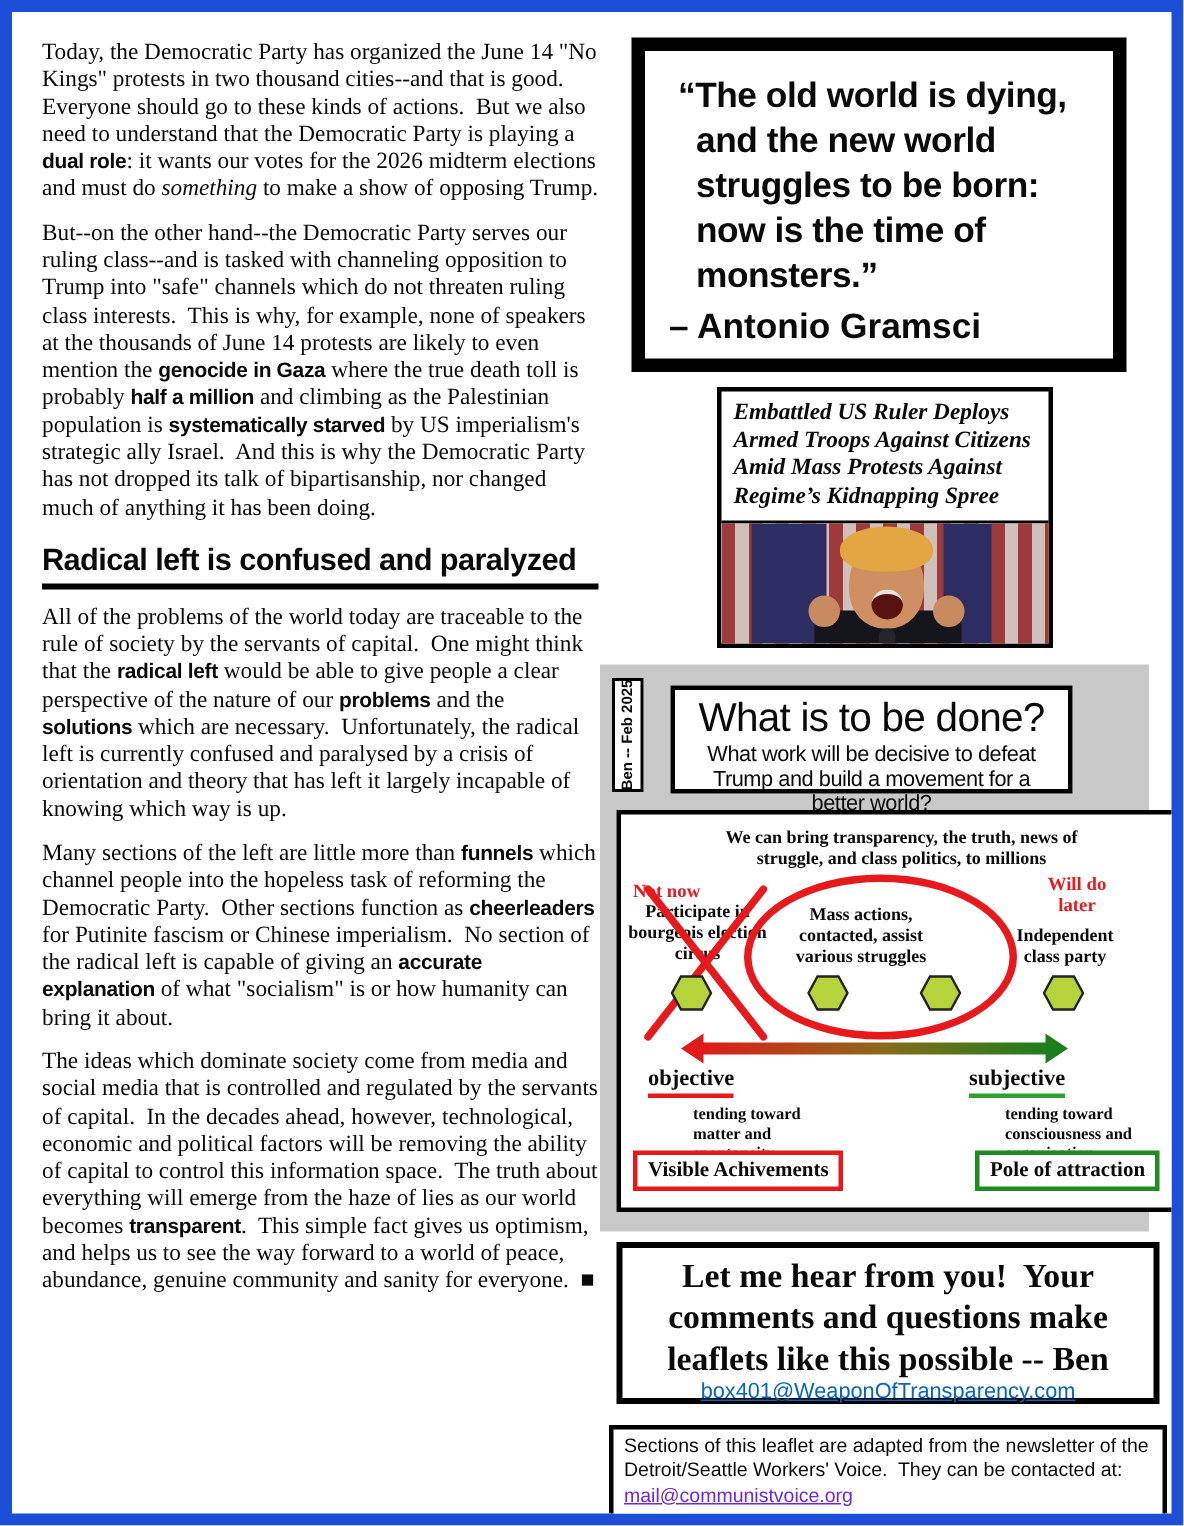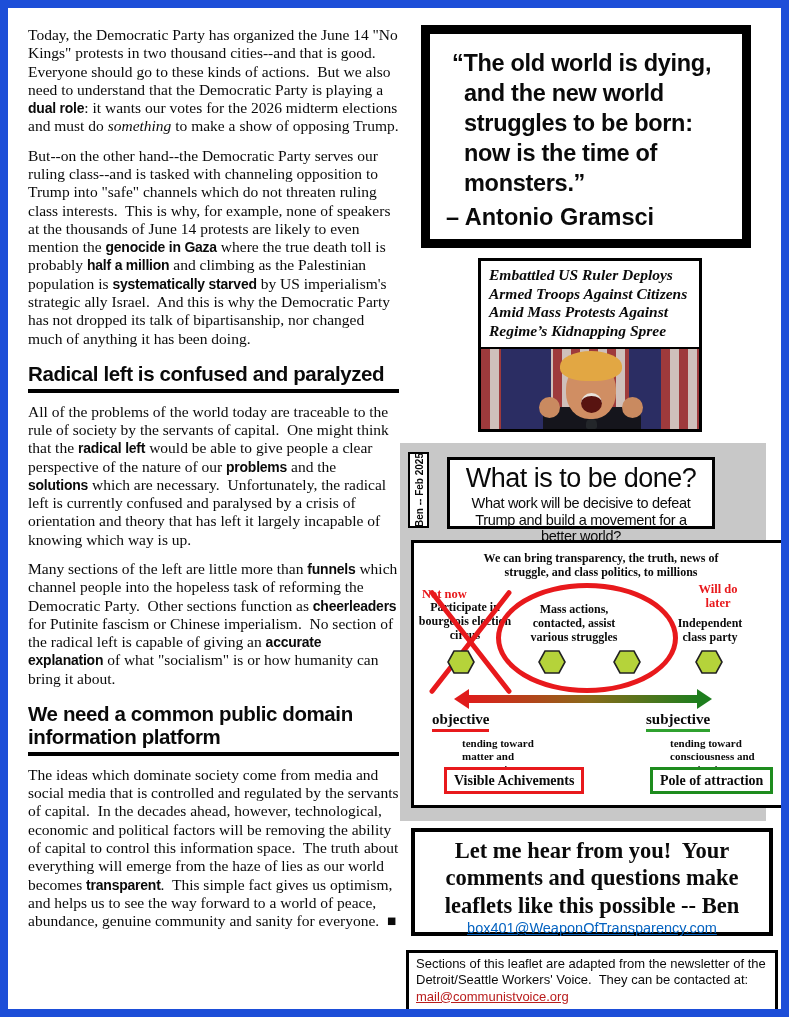--- a/index.html
+++ b/index.html
@@ -100,51 +100,50 @@
     border-top:10px solid transparent; border-bottom:10px solid transparent; border-right:15px solid #e01b1b; }
   .dg-arrow .hd-r { position:absolute; right:0; top:0; width:0; height:0;
     border-top:10px solid transparent; border-bottom:10px solid transparent; border-left:15px solid #1e7e1e; }
   .dg-axis { font-size:15px; padding-bottom:1px; }
   .dg-obj { left:18px; top:168px; border-bottom:3px solid #e8191c; }
   .dg-subj { left:232px; top:168px; border-bottom:3px solid #2fa12f; }
   .dg-desc { font-size:11px; line-height:1.18; }
   .dg-desc-l { left:48px; top:194px; width:92px; }
   .dg-desc-r { left:256px; top:194px; width:96px; }
   .dg-endbox { font-size:14px; line-height:1.1; text-align:center; padding:3px 7px; background:#fff; }
-  .dg-visible { left:30px; top:224px; border:3px solid #e8191c; }
+  .dg-visible { left:8px; top:224px; border:3px solid #e8191c; }
   .dg-pole { left:236px; top:224px; border:3px solid #1e8c1e; }
   
   .hear-box {
     position:absolute; left:403px; top:820px; width:362px; height:108px;
     box-sizing:border-box; border:4px solid #000; background:#fff; text-align:center;
   }
   .hear-text { font-family:"Liberation Serif", serif; font-weight:bold; font-size:22.5px;
     line-height:1.22; margin:5px 6px 0 6px; white-space:pre-wrap; }
   .hear-link { display:inline-block; margin-top:1px; font-family:"Liberation Sans", sans-serif;
     font-size:14.5px; color:#0563c1; text-decoration:underline; cursor:pointer; }
   
   .source-box {
     position:absolute; left:398px; top:942px; width:372px; box-sizing:border-box;
     border:3px solid #000; background:#fff; padding:3px 7px 5px 7px;
     font-family:"Liberation Sans", sans-serif; font-size:13px; line-height:1.25; white-space:pre-wrap;
   }
-  .source-link { color:#b91c1c; text-decoration:underline; cursor:pointer; }
+  .source-link { color:#6d28d9; text-decoration:underline; cursor:pointer; }
 </style>
 </head>
 <body>
 
 <div class="page">
 
   <div class="left-col">
     <p><span>Today, the Democratic Party has organized the June 14 "No Kings" protests in two thousand cities--and that is good.  Everyone should go to these kinds of actions.  But we also need to understand that the Democratic Party is playing a </span><span class="seg-b">dual role</span><span>: it wants our votes for the 2026 midterm elections and must do </span><span class="seg-i">something</span><span> to make a show of opposing Trump.</span></p>
     <p><span>But--on the other hand--the Democratic Party serves our ruling class--and is tasked with channeling opposition to Trump into "safe" channels which do not threaten ruling class interests.  This is why, for example, none of speakers at the thousands of June 14 protests are likely to even mention the </span><span class="seg-b">genocide in Gaza</span><span> where the true death toll is probably </span><span class="seg-b">half a million</span><span> and climbing as the Palestinian population is </span><span class="seg-b">systematically starved</span><span> by US imperialism's strategic ally Israel.  And this is why the Democratic Party has not dropped its talk of bipartisanship, nor changed much of anything it has been doing.</span></p>
     <div class="section-heading">Radical left is confused and paralyzed</div>
     <p><span>All of the problems of the world today are traceable to the rule of society by the servants of capital.  One might think that the </span><span class="seg-b">radical left</span><span> would be able to give people a clear perspective of the nature of our </span><span class="seg-b">problems</span><span> and the </span><span class="seg-b">solutions</span><span> which are necessary.  Unfortunately, the radical left is currently confused and paralysed by a crisis of orientation and theory that has left it largely incapable of knowing which way is up.</span></p>
     <p><span>Many sections of the left are little more than </span><span class="seg-b">funnels</span><span> which channel people into the hopeless task of reforming the Democratic Party.  Other sections function as </span><span class="seg-b">cheerleaders</span><span> for Putinite fascism or Chinese imperialism.  No section of the radical left is capable of giving an </span><span class="seg-b">accurate explanation</span><span> of what "socialism" is or how humanity can bring it about.</span></p>
-    <div class="section-heading">We need a common public domain information platform</div>
     <p><span>The ideas which dominate society come from media and social media that is controlled and regulated by the servants of capital.  In the decades ahead, however, technological, economic and political factors will be removing the ability of capital to control this information space.  The truth about everything will emerge from the haze of lies as our world becomes </span><span class="seg-b">transparent</span><span>.  This simple fact gives us optimism, and helps us to see the way forward to a world of peace, abundance, genuine community and sanity for everyone.  ■</span></p>
   </div>
 
   <div class="quote-box">
     <div class="quote-text">“The old world is dying, and the new world struggles to be born: now is the time of monsters.”</div>
     <div class="quote-attr">– Antonio Gramsci</div>
   </div>
 
   <div class="news-block">
     <div class="news-headline">Embattled US Ruler Deploys Armed Troops Against Citizens Amid Mass Protests Against Regime’s Kidnapping Spree</div>

